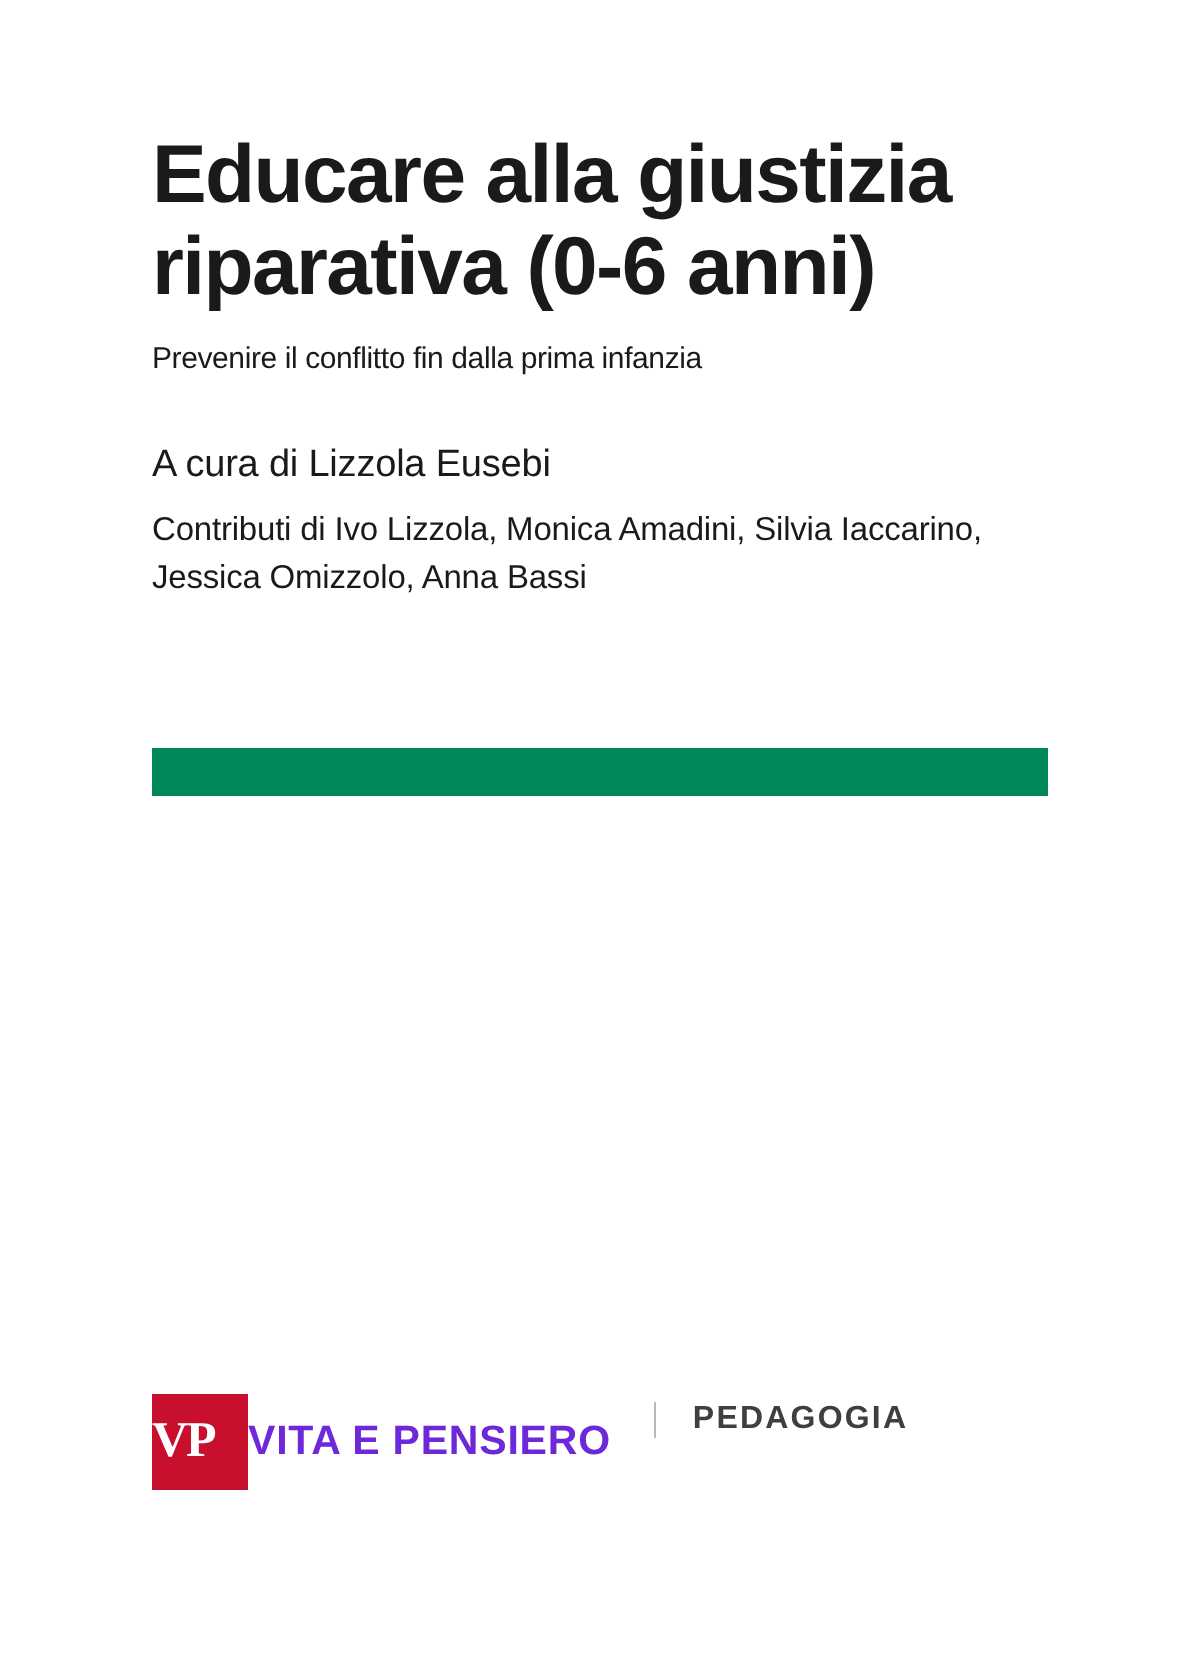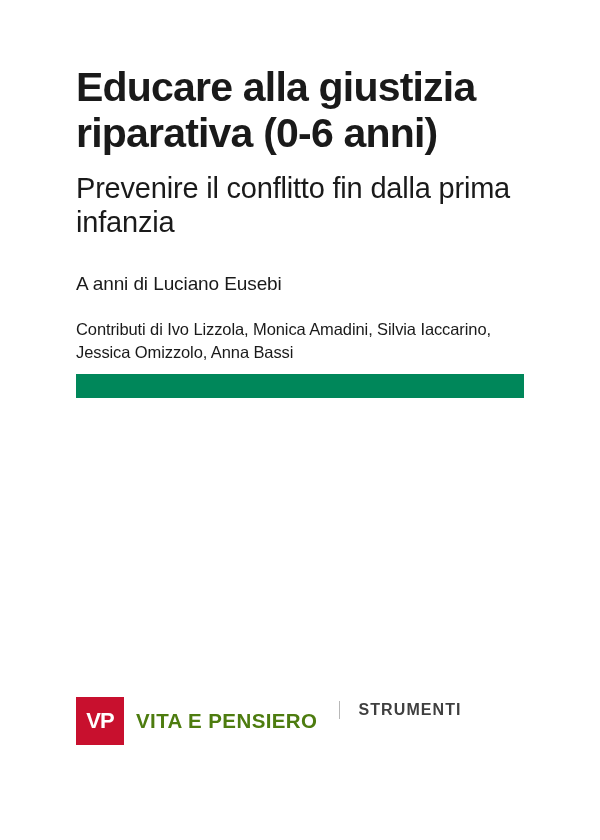--- a/index.html
+++ b/index.html
@@ -31,41 +31,41 @@
   .book-title {
     font-size: 41px;
     line-height: 1.13;
     font-weight: 700;
     letter-spacing: -0.8px;
     color: #1a1a1a;
     margin: 0;
     white-space: pre-line;
   }
   .book-subtitle {
-    font-size: 29px;
+    font-size: 15px;
     line-height: 1.2;
     font-weight: 400;
     color: #1a1a1a;
     margin: 14px 0 0 0;
     letter-spacing: -0.2px;
   }
   .editor-line {
     font-size: 19px;
     line-height: 1.25;
     font-weight: 400;
     color: #1a1a1a;
     margin: 32px 0 0 0;
     letter-spacing: -0.1px;
   }
   .contributors {
     font-size: 16.5px;
     line-height: 1.4;
     font-weight: 400;
     color: #1a1a1a;
-    margin: 22px 0 0 0;
+    margin: 10px 0 0 0;
     letter-spacing: -0.1px;
     white-space: pre-line;
   }
 
   
   .green-bar {
     position: absolute;
     left: 76px;
     top: 374px;
     width: 448px;
@@ -85,32 +85,30 @@
   .logo-group {
     display: flex;
     align-items: center;
     padding-right: 22px;
   }
   .vp-mark {
     width: 48px;
     height: 48px;
     background: #c8102e;
     color: #ffffff;
-    font-size: 22px;
+    font-size: 25px;
     font-weight: 700;
     line-height: 48px;
-    text-align: center;
     letter-spacing: -1px;
-    font-family: Liberation Sans, sans-serif;
+    font-family: Liberation Serif, serif;
   }
   .vp-name {
-    margin-left: 12px;
     font-size: 20.5px;
     font-weight: 700;
-    color: #4d7c0f;
+    color: #6d28d9;
     letter-spacing: 0.4px;
     text-align: center;
   }
   .series-group {
     border-left: 1px solid #b8b8b8;
     padding-left: 18px;
     margin-top: 4px;
   }
   .series-name {
     font-size: 16px;
@@ -128,30 +126,30 @@
 </style>
 </head>
 <body>
 
 <div class="cover">
 
   <div class="title-block">
     <h1 class="book-title">Educare alla giustizia
 riparativa (0-6 anni)</h1>
     <p class="book-subtitle">Prevenire il conflitto fin dalla prima infanzia</p>
-    <p class="editor-line">A anni di Luciano Eusebi</p>
+    <p class="editor-line">A cura di Lizzola Eusebi</p>
     <p class="contributors">Contributi di Ivo Lizzola, Monica Amadini, Silvia Iaccarino,
 Jessica Omizzolo, Anna Bassi</p>
   </div>
 
   <div class="green-bar"></div>
 
   <div class="footer">
     <div class="logo-group">
       <div class="vp-mark">VP</div>
       <div class="vp-name">VITA E PENSIERO</div>
     </div>
     <div class="series-group">
-      <div class="series-name">STRUMENTI</div>
+      <div class="series-name">PEDAGOGIA</div>
     </div>
   </div>
 
 </div>
 
 </body></html>

